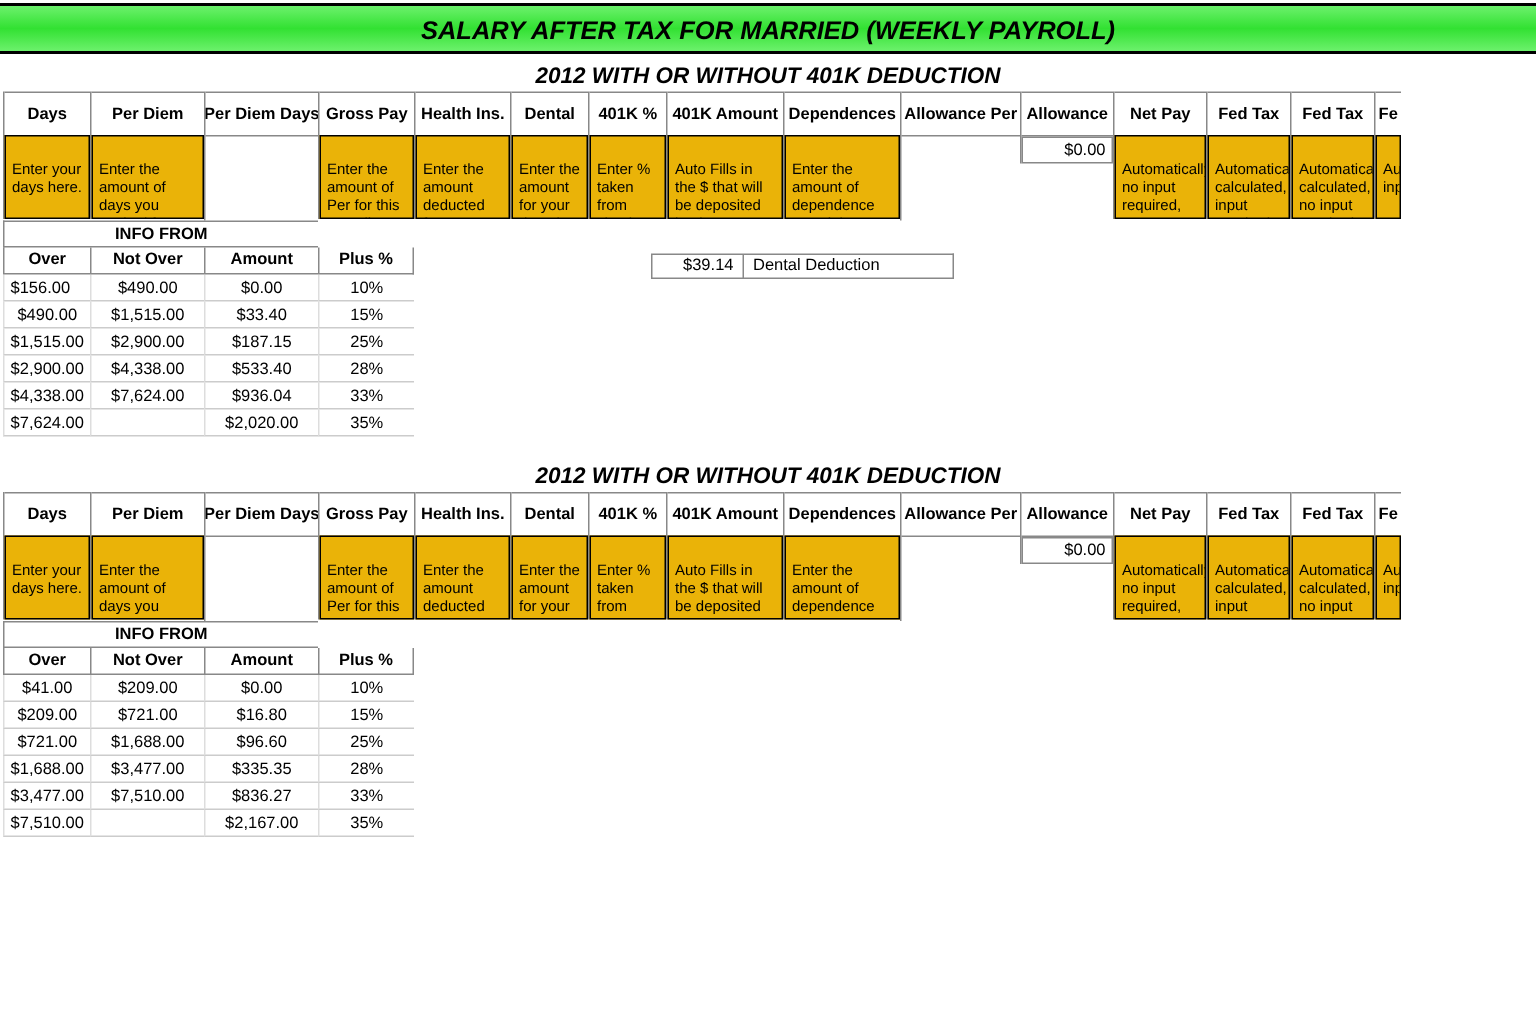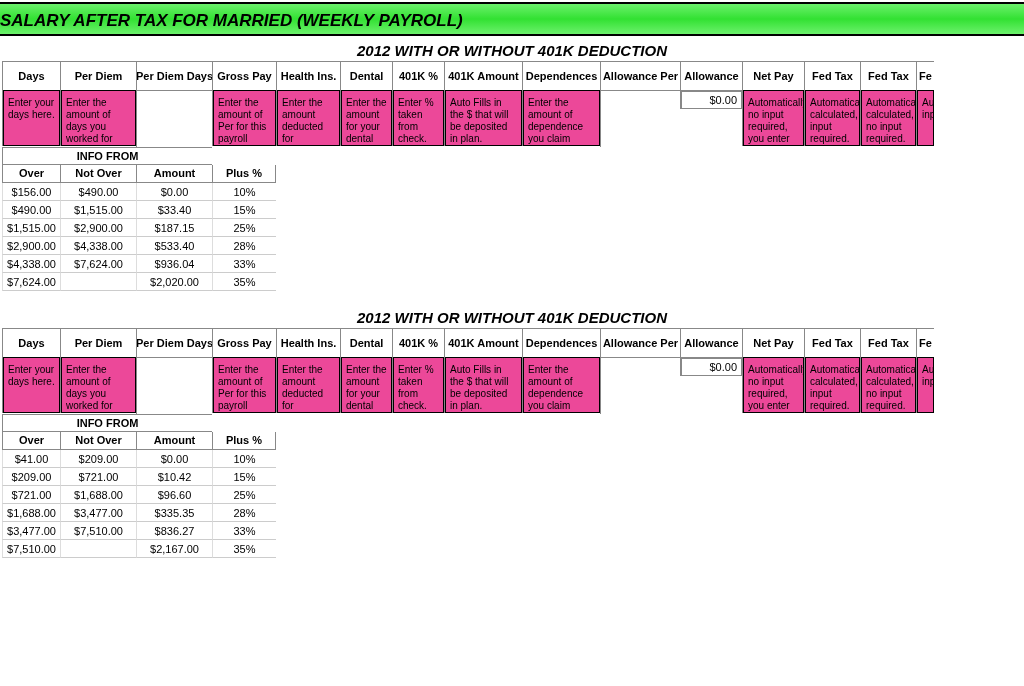--- a/index.html
+++ b/index.html
@@ -7,21 +7,21 @@
     margin: 0;
     font-family: Arial, sans-serif;
     font-size: 11px;
     background: #fff;
     width: 1024px;
     overflow: hidden;
   }
   .banner {
     height: 34px;
     line-height: 34px;
-    text-align: left;
+    text-align: center;
     font-weight: bold;
     font-style: italic;
     font-size: 17px;
     border-top: 2px solid #000;
     border-bottom: 2px solid #000;
     margin: 2px 0 4px 0;
   }
   .banner.green { background: linear-gradient(#6cf16c, #32e132, #6cf16c); }
   .banner.blue  { background: linear-gradient(#bde7fb, #5bc0ef, #bde7fb); }
   .subtitle {
@@ -60,24 +60,24 @@
     border-bottom: 1px solid #888;
     height: 30px;
     line-height: 13px;
     display: flex;
     align-items: center;
     justify-content: center;
   }
   .dcell { text-align: center; }
   .note {
     position: relative;
-    background: #ec4899;
+    background: #eab308;
     border: 1px solid #000;
     font-size: 10px;
-    padding: 6px 4px;
+    padding: 17px 4px;
     line-height: 12px;
     height: 56px;
     overflow: hidden;
     margin-top: -1px;
     white-space: normal;
   }
   .info-bar {
     font-weight: bold;
     text-align: center;
     border: 1px solid #888;
@@ -192,21 +192,21 @@
         </div>
         <div class="info-bar" style="width: 210px; position: absolute; left: 0px; top: 86px;">INFO FROM</div>
         <div style="position: absolute; left: 0px; top: 104px;">
           <div style="display: flex;">
             <div class="rowlabel" style="width: 58px; border-left: 1px solid rgb(136, 136, 136);">Over</div>
             <div class="rowlabel" style="width: 76px; border-left: 1px solid rgb(136, 136, 136);">Not Over</div>
             <div class="rowlabel" style="width: 76px; border-left: 1px solid rgb(136, 136, 136);">Amount</div>
             <div class="rowlabel" style="width: 64px; border-left: 1px solid rgb(136, 136, 136); border-right: 1px solid rgb(136, 136, 136);">Plus %</div>
           </div>
           <div style="display: flex;">
-            <div class="dcell" style="width: 58px; text-align: center; border-left: 1px solid rgb(221, 221, 221);">$156.00</div>
+            <div class="dcell" style="width: 58px; text-align: left; border-left: 1px solid rgb(221, 221, 221);">$156.00</div>
             <div class="dcell" style="width: 76px; text-align: center; border-left: 1px solid rgb(221, 221, 221);">$490.00</div>
             <div class="dcell" style="width: 76px; text-align: center; border-left: 1px solid rgb(221, 221, 221);">$0.00</div>
             <div class="dcell" style="width: 64px; text-align: center; border-left: 1px solid rgb(221, 221, 221);">10%</div>
           </div>
           <div style="display: flex;">
             <div class="dcell" style="width: 58px; text-align: center; border-left: 1px solid rgb(221, 221, 221);">$490.00</div>
             <div class="dcell" style="width: 76px; text-align: center; border-left: 1px solid rgb(221, 221, 221);">$1,515.00</div>
             <div class="dcell" style="width: 76px; text-align: center; border-left: 1px solid rgb(221, 221, 221);">$33.40</div>
             <div class="dcell" style="width: 64px; text-align: center; border-left: 1px solid rgb(221, 221, 221);">15%</div>
           </div>
@@ -229,20 +229,24 @@
             <div class="dcell" style="width: 64px; text-align: center; border-left: 1px solid rgb(221, 221, 221);">33%</div>
           </div>
           <div style="display: flex;">
             <div class="dcell" style="width: 58px; text-align: center; border-left: 1px solid rgb(221, 221, 221);">$7,624.00</div>
             <div class="dcell" style="width: 76px; text-align: center; border-left: 1px solid rgb(221, 221, 221);"></div>
             <div class="dcell" style="width: 76px; text-align: center; border-left: 1px solid rgb(221, 221, 221);">$2,020.00</div>
             <div class="dcell" style="width: 64px; text-align: center; border-left: 1px solid rgb(221, 221, 221);">35%</div>
           </div>
         </div>
         <div class="ded-box">
+          <div class="ded-row">
+            <div class="ded-amt">$39.14</div>
+            <div class="ded-lab" style="width: 140px;">Dental Deduction</div>
+          </div>
         </div>
       </div>
     </div>
     <div class="section">
       <div class="subtitle">2012 WITH OR WITHOUT 401K DEDUCTION</div>
       <div class="grid" style="position: relative; min-height: 234px;">
         <div class="col" style="width: 58px;">
           <div class="hcell">Days</div>
           <div class="note">Enter your days here.</div>
         </div>
@@ -312,21 +316,21 @@
           </div>
           <div style="display: flex;">
             <div class="dcell" style="width: 58px; text-align: center; border-left: 1px solid rgb(221, 221, 221);">$41.00</div>
             <div class="dcell" style="width: 76px; text-align: center; border-left: 1px solid rgb(221, 221, 221);">$209.00</div>
             <div class="dcell" style="width: 76px; text-align: center; border-left: 1px solid rgb(221, 221, 221);">$0.00</div>
             <div class="dcell" style="width: 64px; text-align: center; border-left: 1px solid rgb(221, 221, 221);">10%</div>
           </div>
           <div style="display: flex;">
             <div class="dcell" style="width: 58px; text-align: center; border-left: 1px solid rgb(221, 221, 221);">$209.00</div>
             <div class="dcell" style="width: 76px; text-align: center; border-left: 1px solid rgb(221, 221, 221);">$721.00</div>
-            <div class="dcell" style="width: 76px; text-align: center; border-left: 1px solid rgb(221, 221, 221);">$10.42</div>
+            <div class="dcell" style="width: 76px; text-align: center; border-left: 1px solid rgb(221, 221, 221);">$16.80</div>
             <div class="dcell" style="width: 64px; text-align: center; border-left: 1px solid rgb(221, 221, 221);">15%</div>
           </div>
           <div style="display: flex;">
             <div class="dcell" style="width: 58px; text-align: center; border-left: 1px solid rgb(221, 221, 221);">$721.00</div>
             <div class="dcell" style="width: 76px; text-align: center; border-left: 1px solid rgb(221, 221, 221);">$1,688.00</div>
             <div class="dcell" style="width: 76px; border-left: 1px solid rgb(221, 221, 221);">$96.60</div>
             <div class="dcell" style="width: 64px; text-align: center; border-left: 1px solid rgb(221, 221, 221);">25%</div>
           </div>
           <div style="display: flex;">
             <div class="dcell" style="width: 58px; text-align: center; border-left: 1px solid rgb(221, 221, 221);">$1,688.00</div>

